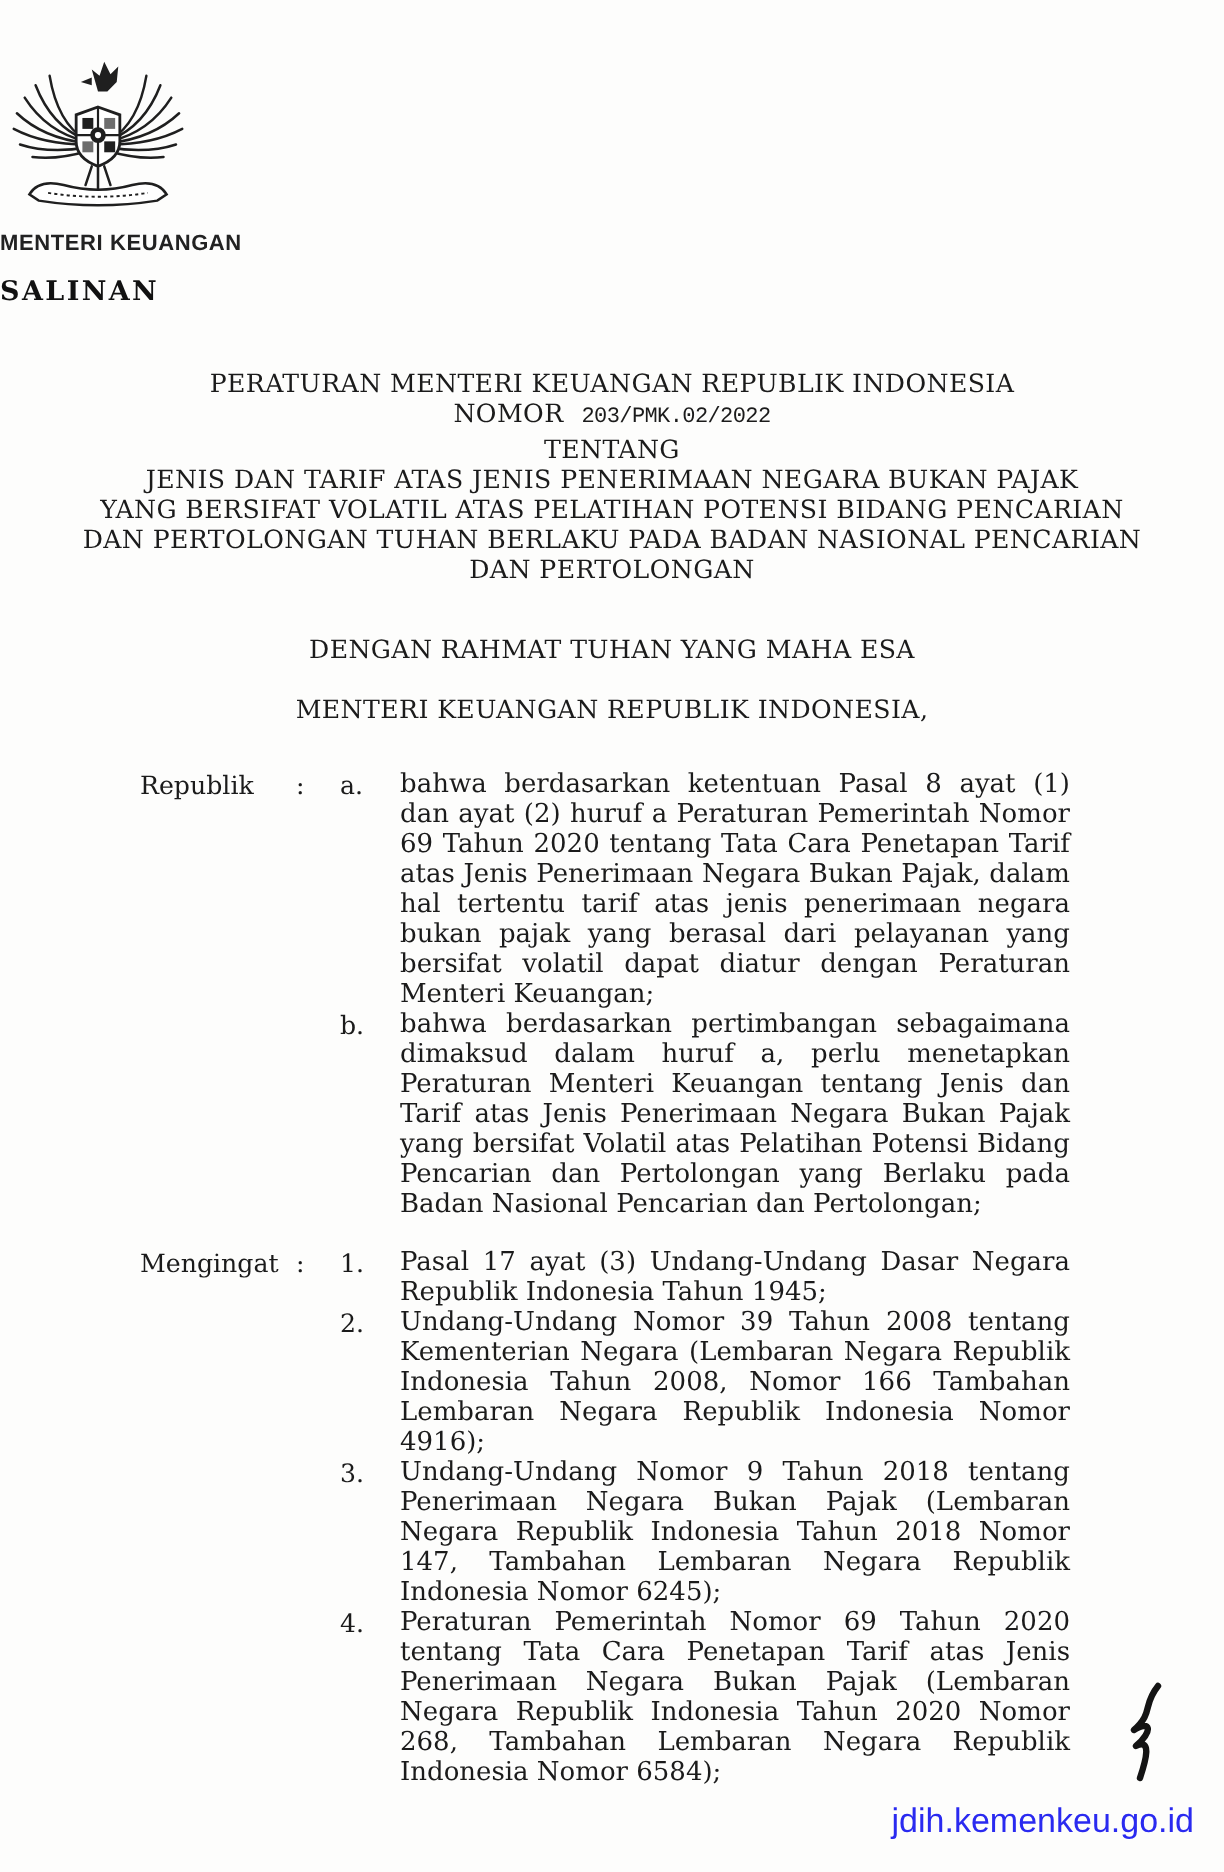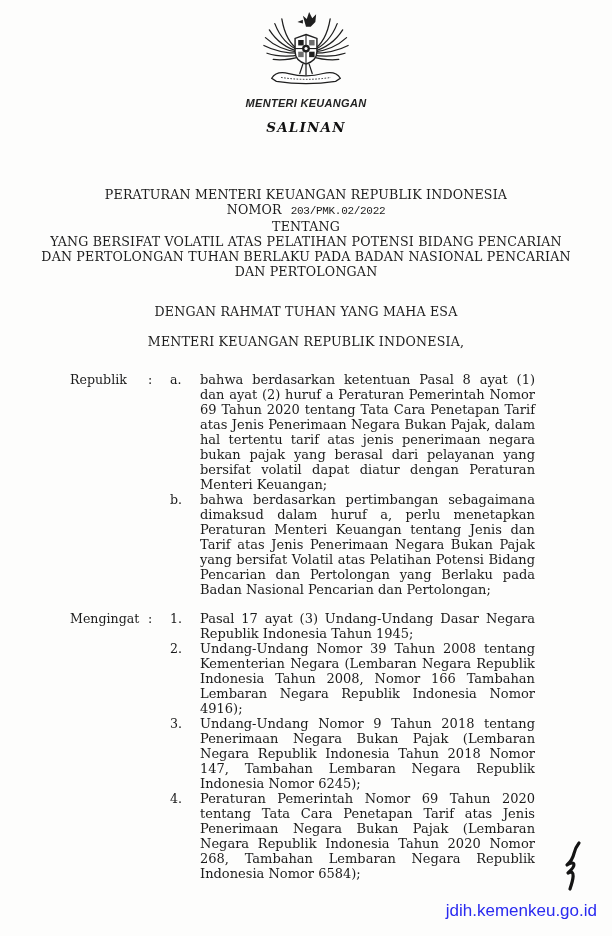--- a/index.html
+++ b/index.html
@@ -7,36 +7,36 @@
     position:relative;
     width:612px;height:936px;
     margin:0 auto;
     background:#fdfdfc;
     color:#1b1b1b;
     font-family:"DejaVu Serif", serif;
     overflow:hidden;
     box-sizing:border-box;
   }
   
-  .letterhead{ text-align:center; padding-top:8px;font-style:italic; }
+  .letterhead{ text-align:left; padding-top:27px; }
   .emblem{ width:98px; height:78px; display:inline-block; }
   .ministry{
     margin-top:7px;
     font-family:"Liberation Sans", sans-serif;
     font-size:11px; font-weight:bold; letter-spacing:.3px;
     line-height:13px; color:#222;
   }
   .salinan{
     margin-top:9px;
     font-size:13.5px; font-weight:bold; letter-spacing:1.2px;
     color:#111;
   }
   
   .title-block{
-    margin-top:52px;
+    margin-top:30px;
     text-align:center;
     font-size:12.6px; line-height:15px;
     letter-spacing:.2px;
   }
   .title-block .tline{ white-space:nowrap; }
   .nomor-val{
     font-family:"Liberation Mono", monospace;
     font-size:11px; margin-left:9px; letter-spacing:-0.3px;
   }
   .grace{ margin-top:25px; text-align:center; font-size:12.6px; letter-spacing:.2px; }
@@ -113,20 +113,21 @@
     <div class="ministry">
       <div>MENTERI KEUANGAN</div>
     </div>
     <div class="salinan">SALINAN</div>
   </div>
 
   <div class="title-block">
     <div class="tline">PERATURAN MENTERI KEUANGAN REPUBLIK INDONESIA</div>
     <div class="tline"><span>NOMOR</span><span class="nomor-val">203/PMK.02/2022</span></div>
     <div class="tline">TENTANG</div>
+    <div class="tline">JENIS DAN TARIF ATAS JENIS PENERIMAAN NEGARA BUKAN PAJAK</div>
     <div class="tline">YANG BERSIFAT VOLATIL ATAS PELATIHAN POTENSI BIDANG PENCARIAN</div>
     <div class="tline">DAN PERTOLONGAN TUHAN BERLAKU PADA BADAN NASIONAL PENCARIAN</div>
     <div class="tline">DAN PERTOLONGAN</div>
   </div>
 
   <div class="grace">DENGAN RAHMAT TUHAN YANG MAHA ESA</div>
   <div class="authority">MENTERI KEUANGAN REPUBLIK INDONESIA,</div>
 
   <div class="clauses">
 

